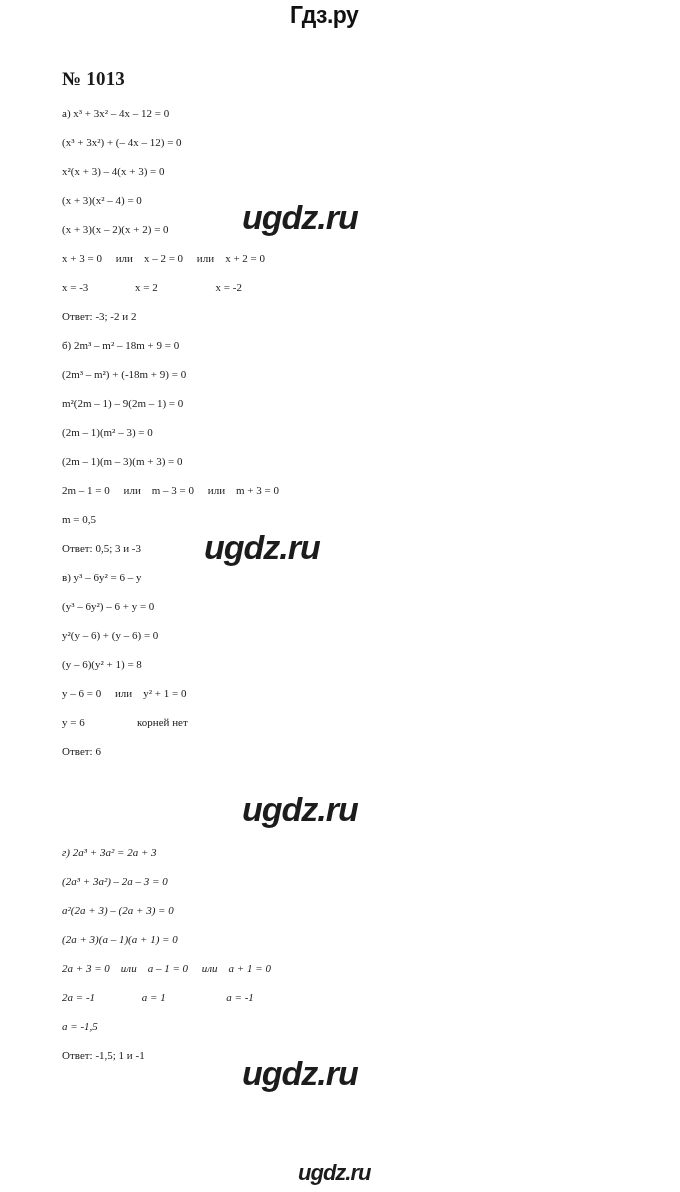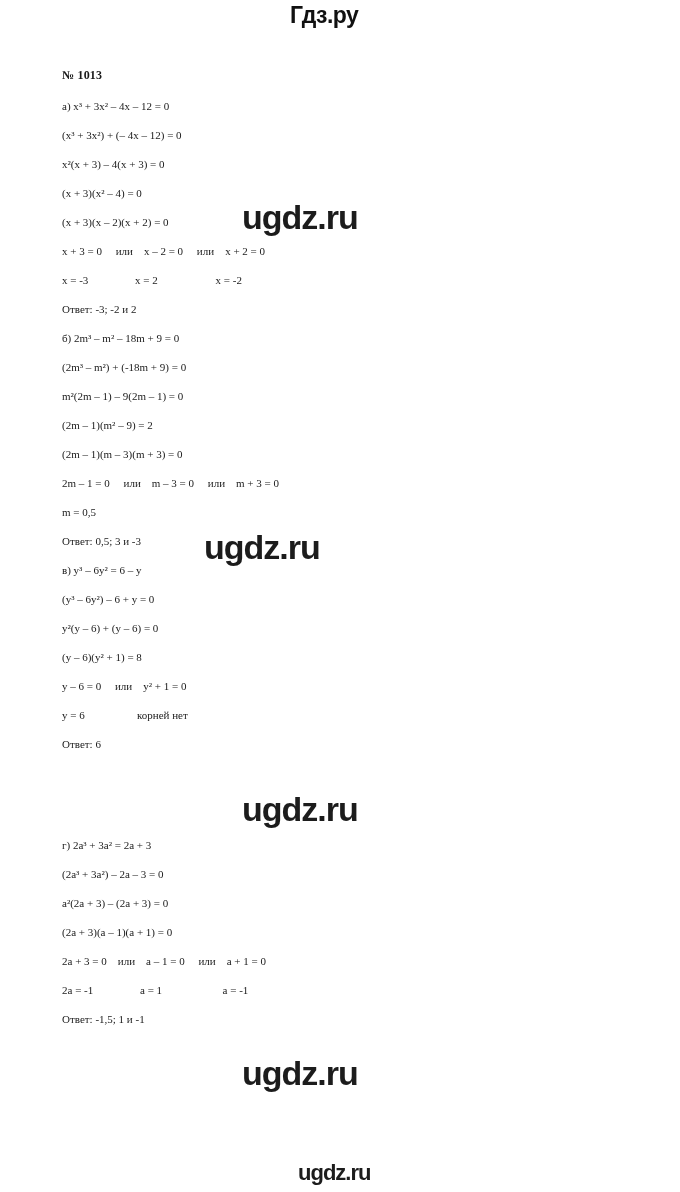--- a/index.html
+++ b/index.html
@@ -30,49 +30,50 @@
     color: #111;
     letter-spacing: -0.5px;
   }
   .watermark {
     position: absolute;
     font-family: "Liberation Sans", sans-serif;
     font-weight: bold;
     color: #1c1c1c;
     letter-spacing: -1px;
     white-space: nowrap;
+    font-style: italic;
   }
   .wm1 { left: 242px; top: 198px; font-size: 34px; }
   .wm2 { left: 204px; top: 528px; font-size: 34px; }
   .wm3 { left: 242px; top: 790px; font-size: 34px; }
   .wm4 { left: 242px; top: 1054px; font-size: 34px; }
   .wm-bottom { left: 298px; top: 1160px; font-size: 22px; }
 
   .content {
     position: absolute;
     left: 62px;
     top: 68px;
     width: 560px;
   }
   .task-title {
-    font-size: 12px;
+    font-size: 19px;
     font-weight: bold;
     margin: 0 0 9px 0;
     letter-spacing: 0.2px;
   }
   .line {
     font-size: 11px;
     line-height: 29px;
     white-space: pre;
     position: relative;
   }
   .gap {
     height: 72px;
   }
-  .it { }
+  .it { font-style: italic; }
 </style>
 </head>
 <body>
 
 <div class="page">
 
   <div class="site-logo">Гдз.ру</div>
 
   <div class="content">
 
@@ -83,21 +84,21 @@
     <div class="line">x²(x + 3) – 4(x + 3) = 0</div>
     <div class="line">(x + 3)(x² – 4) = 0</div>
     <div class="line">(x + 3)(x – 2)(x + 2) = 0</div>
     <div class="line">x + 3 = 0     или    x – 2 = 0     или    x + 2 = 0</div>
     <div class="line">x = -3                 x = 2                     x = -2</div>
     <div class="line">Ответ: -3; -2 и 2</div>
 
     <div class="line">б) 2m³ – m² – 18m + 9 = 0</div>
     <div class="line">(2m³ – m²) + (-18m + 9) = 0</div>
     <div class="line">m²(2m – 1) – 9(2m – 1) = 0</div>
-    <div class="line">(2m – 1)(m² – 9) = 2</div>
+    <div class="line">(2m – 1)(m² – 3) = 0</div>
     <div class="line">(2m – 1)(m – 3)(m + 3) = 0</div>
     <div class="line">2m – 1 = 0     или    m – 3 = 0     или    m + 3 = 0</div>
     <div class="line">m = 0,5</div>
     <div class="line">Ответ: 0,5; 3 и -3</div>
 
     <div class="line">в) y³ – 6y² = 6 – y</div>
     <div class="line">(y³ – 6y²) – 6 + y = 0</div>
     <div class="line">y²(y – 6) + (y – 6) = 0</div>
     <div class="line">(y – 6)(y² + 1) = 8</div>
     <div class="line">y – 6 = 0     или    y² + 1 = 0</div>
@@ -105,20 +106,21 @@
     <div class="line">Ответ: 6</div>
 
     <div class="gap"></div>
 
     <div class="line it">г) 2a³ + 3a² = 2a + 3</div>
     <div class="line it">(2a³ + 3a²) – 2a – 3 = 0</div>
     <div class="line it">a²(2a + 3) – (2a + 3) = 0</div>
     <div class="line it">(2a + 3)(a – 1)(a + 1) = 0</div>
     <div class="line it">2a + 3 = 0    или    a – 1 = 0     или    a + 1 = 0</div>
     <div class="line it">2a = -1                 a = 1                      a = -1</div>
+    <div class="line it">a = -1,5</div>
     <div class="line">Ответ: -1,5; 1 и -1</div>
 
   </div>
 
   <div class="watermark wm1">ugdz.ru</div>
   <div class="watermark wm2">ugdz.ru</div>
   <div class="watermark wm3">ugdz.ru</div>
   <div class="watermark wm4">ugdz.ru</div>
   <div class="watermark wm-bottom">ugdz.ru</div>
 

